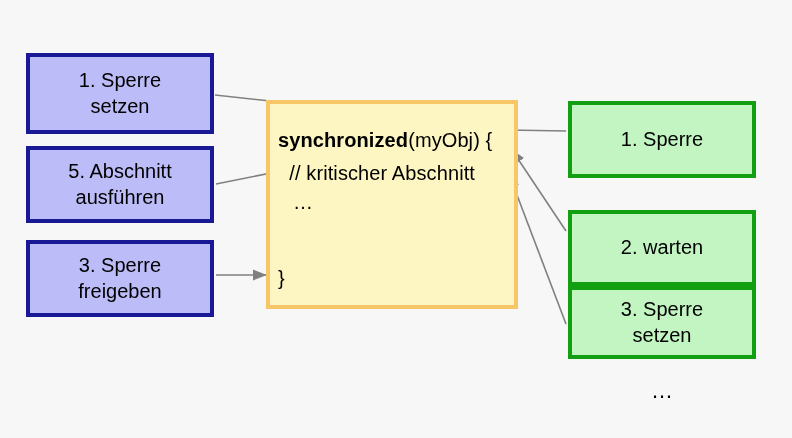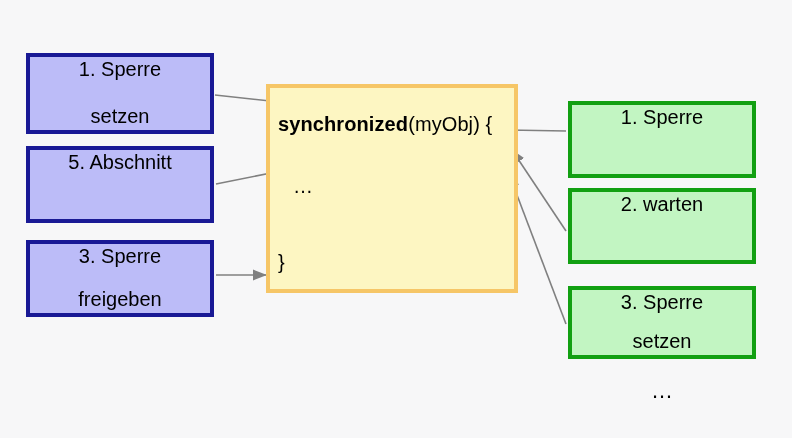--- a/index.html
+++ b/index.html
@@ -17,21 +17,21 @@
     position: relative;
     width: 792px;
     height: 438px;
   }
   .box {
     position: absolute;
     box-sizing: border-box;
     display: flex;
     flex-direction: column;
     align-items: center;
-    justify-content: space-between;
+    justify-content: center;
     text-align: center;
     color: #000000;
     line-height: 1.28;
   }
   .box-blue {
     background: #bcbcf8;
     border: 4px solid #191995;
     font-size: 20px;
   }
   .box-green {
@@ -101,38 +101,40 @@
     <line x1="566" y1="324" x2="509" y2="174" stroke="#808080" stroke-width="1.6" marker-end="url(#ah)"></line>
   </svg>
 
   <div class="box box-blue" style="left:26px; top:53px; width:188px; height:81px;">
     <span class="box-line">1. Sperre</span>
     <span class="box-line">setzen</span>
   </div>
 
   <div class="box box-blue" style="left:26px; top:146px; width:188px; height:77px;">
     <span class="box-line">5. Abschnitt</span>
+    <span class="box-line">ausführen</span>
   </div>
 
   <div class="box box-blue" style="left:26px; top:240px; width:188px; height:77px;">
     <span class="box-line">3. Sperre</span>
     <span class="box-line">freigeben</span>
   </div>
 
-  <div class="box box-code" style="left:266px; top:84px; width:252px; height:209px;">
+  <div class="box box-code" style="left:266px; top:100px; width:252px; height:209px;">
     <div class="code-line" style="left:8px; top:24px;"><span class="code-kw">synchronized</span><span>(myObj) {</span></div>
+    <div class="code-line" style="left:8px; top:57px;"><span>  // kritischer Abschnitt</span></div>
     <div class="code-line" style="left:8px; top:86px; letter-spacing:2px;"><span>  …</span></div>
     <div class="code-line" style="left:8px; top:162px;"><span>}</span></div>
   </div>
 
   <div class="box box-green" style="left:568px; top:101px; width:188px; height:77px;">
     <span class="box-line">1. Sperre</span>
   </div>
 
-  <div class="box box-green" style="left:568px; top:188px; width:188px; height:76px;">
+  <div class="box box-green" style="left:568px; top:210px; width:188px; height:76px;">
     <span class="box-line">2. warten</span>
   </div>
 
   <div class="box box-green" style="left:568px; top:286px; width:188px; height:73px;">
     <span class="box-line">3. Sperre</span>
     <span class="box-line">setzen</span>
   </div>
 
   <div class="ellipsis-text" style="left:651px; top:378px;"><span>…</span></div>
 

